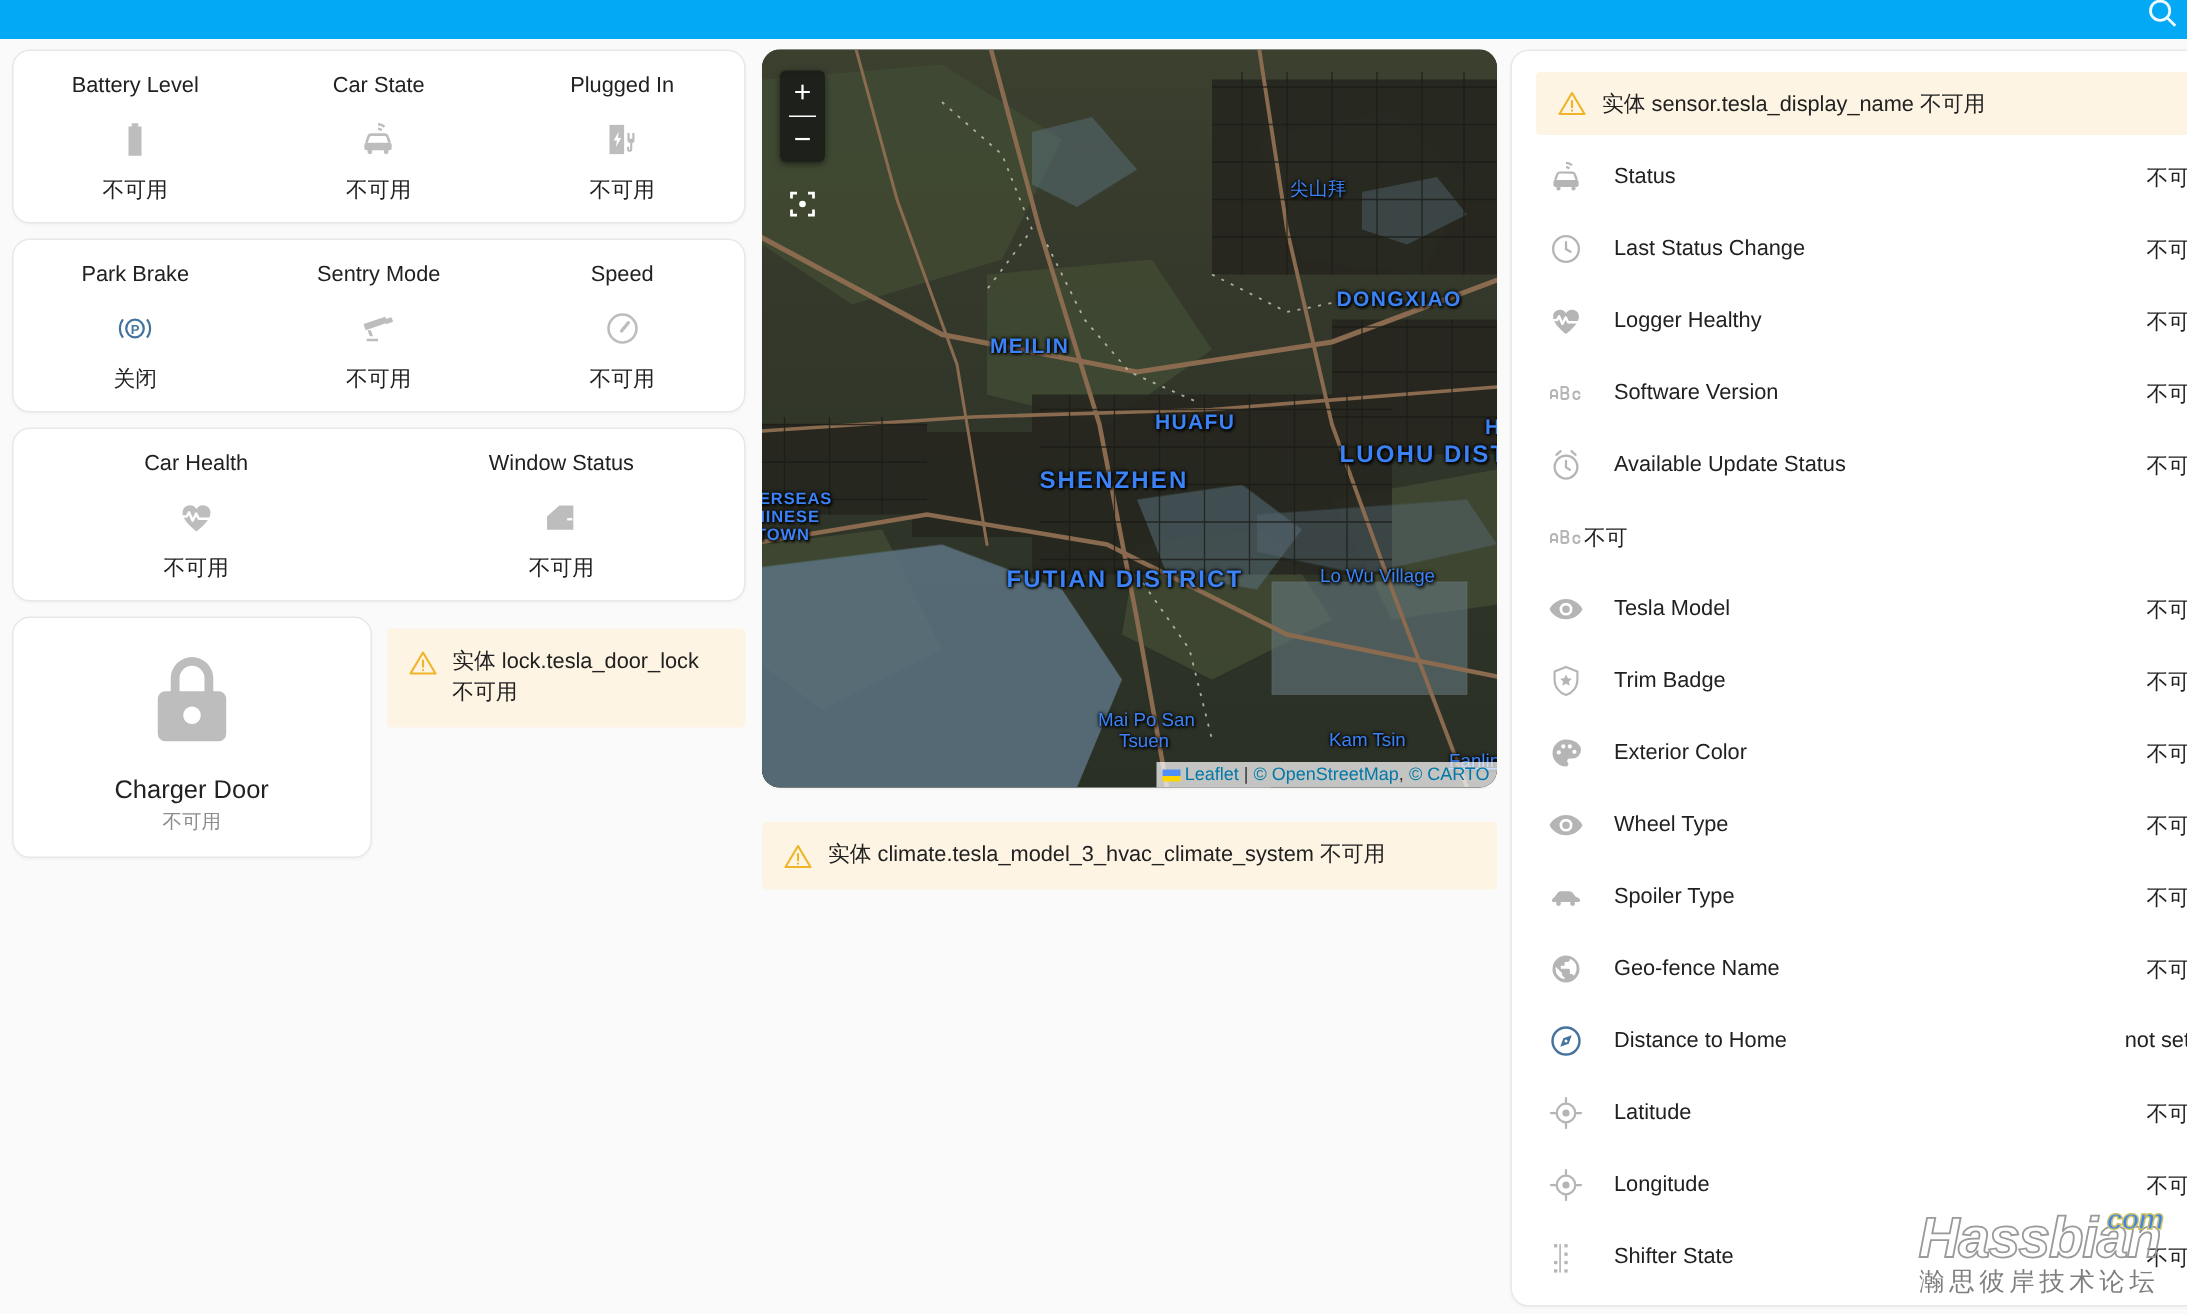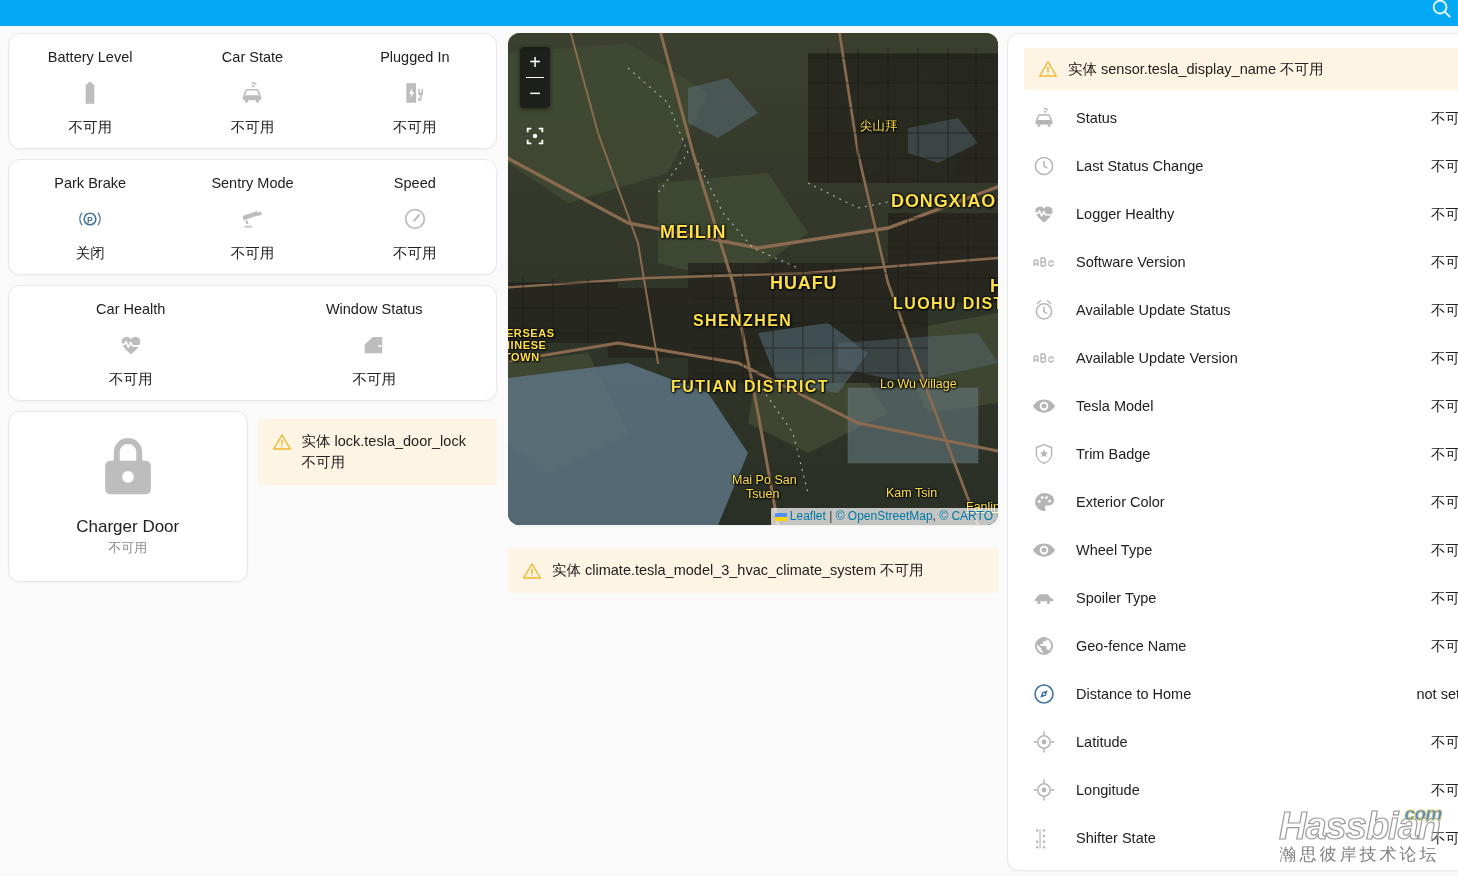--- a/index.html
+++ b/index.html
@@ -51,21 +51,21 @@
   }
   .glance-icon svg { width: 26px; height: 26px; display: block; }
   .glance-icon.active { color: #44739e; }
   .glance-state { font-size: 14.5px; color: #212121; line-height: 18px; }
 
   .glance-2 .glance-item { flex: 0 0 50%; }
 
   
   .lockrow { display: flex; align-items: flex-start; gap: 10px; }
   .lockcard {
-    width: 240px; padding: 18px 10px 24px;
+    width: 240px; padding: 18px 10px 14px;
     display: flex; flex-direction: column; align-items: center; cursor: pointer;
   }
   .lockcard .lock-ic { width: 74px; height: 74px; color: #bdbdbd; }
   .lockcard .lock-ic svg { width: 74px; height: 74px; display: block; }
   .lockcard .lock-title {
     margin-top: 12px; font-size: 17px; color: #212121; line-height: 22px;
   }
   .lockcard .lock-sub { font-size: 13px; color: #8c8c8c; line-height: 18px; margin-top: 1px; }
 
   
@@ -83,29 +83,29 @@
 
   
   .mapcard {
     position: relative; width: 490px; height: 492px;
     border-radius: 12px; overflow: hidden;
     background: #2a2d26;
     box-shadow: 0 1px 2px rgba(0,0,0,.05);
   }
   .map-canvas { position: absolute; inset: 0; }
   .map-label {
-    position: absolute; color: #fde047; white-space: nowrap;
+    position: absolute; color: #3b82f6; white-space: nowrap;
     text-shadow: 0 0 3px #000, 0 0 2px #000, 1px 1px 2px #000;
     pointer-events: none;
   }
   .map-label.major {
     font-weight: bold; letter-spacing: 1.4px; font-size: 16px;
   }
   .map-label.district {
-    font-weight: bold; letter-spacing: .9px; font-size: 18px;
+    font-weight: bold; letter-spacing: .9px; font-size: 14px;
   }
   .map-label.minor { font-size: 12.5px; }
   .map-label.tiny { font-size: 11px; font-weight: bold; letter-spacing: .6px; line-height: 13px; }
 
   .map-zoom {
     position: absolute; left: 12px; top: 14px; width: 30px;
     background: rgba(20,20,20,.78); border-radius: 4px; overflow: hidden;
     box-shadow: 0 1px 4px rgba(0,0,0,.5);
   }
   .map-zoom button {
@@ -518,21 +518,20 @@
             <span class="ent-val">不可</span>
           </div>
           <div class="entrow">
             <span class="ent-ic">
               <svg viewBox="0 0 24 24" fill="none" stroke="currentColor" stroke-width="1.3">
                 <path d="M2 16v-4a2 2 0 014 0v4M2 14h4"></path>
                 <path d="M9 16V8h2.4a2 2 0 010 4H9m0 0h2.6a2 2 0 010 4H9"></path>
                 <path d="M21 13a2 2 0 00-4 0v1a2 2 0 004 0"></path>
               </svg>
             </span>
-            <span class="ent-name">Available Update Version</span>
             <span class="ent-val">不可</span>
           </div>
           <div class="entrow">
             <span class="ent-ic">
               <svg viewBox="0 0 24 24" fill="currentColor">
                 <path d="M12 5.4C6.8 5.4 2.5 8.8 1 12.1c1.5 3.3 5.8 6.7 11 6.7s9.5-3.4 11-6.7c-1.5-3.3-5.8-6.7-11-6.7zm0 11a4.3 4.3 0 110-8.6 4.3 4.3 0 010 8.6z"></path>
                 <circle cx="12" cy="12.1" r="2.5"></circle>
               </svg>
             </span>
             <span class="ent-name">Tesla Model</span>

